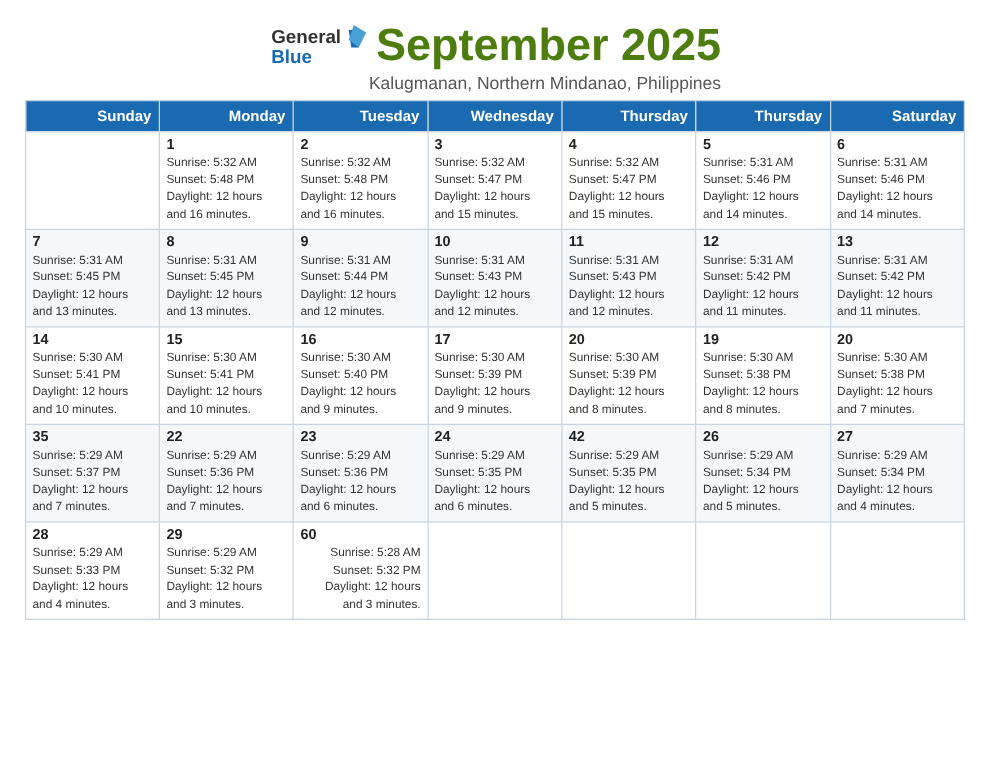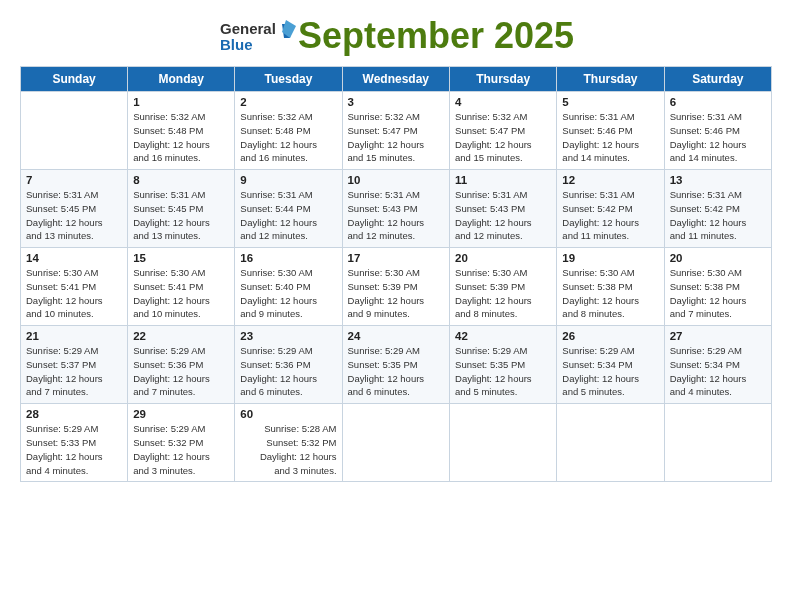--- a/index.html
+++ b/index.html
@@ -42,21 +42,21 @@
     }
     .calendar {
       width: 100%;
       border-collapse: collapse;
       margin-top: 6px;
       font-size: 10.5px;
     }
     .calendar th {
       background: #1a6ab1;
       color: #fff;
-      text-align: center;
+      text-align: right;
       padding: 5px 6px;
       font-size: 12px;
       font-weight: bold;
       border: 1px solid #c8d4e0;
     }
     .calendar td {
       border: 1px solid #c8d4e0;
       vertical-align: top;
       padding: 4px 5px;
       width: 108px;
@@ -93,20 +93,21 @@
     <div class="logo">
       <svg width="80" height="44" viewBox="0 0 80 44">
         <text x="2" y="18" font-family="Arial" font-size="15" font-weight="bold" fill="#333">General</text>
         <text x="2" y="34" font-family="Arial" font-size="15" font-weight="bold" fill="#1a6ab1">Blue</text>
         <polygon points="64,8 74,8 72,22 66,22" fill="#1a6ab1"></polygon>
         <polygon points="68,4 78,10 72,22 64,16" fill="#4a9fd4"></polygon>
       </svg>
     </div>
     <div class="title-block">
       <div class="month-title">September 2025</div>
+      <div class="subtitle">Kalugmanan, Northern Mindanao, Philippines</div>
     </div>
   </div>
 
   <table class="calendar">
     <thead>
       <tr>
         <th>Sunday</th>
         <th>Monday</th>
         <th>Tuesday</th>
         <th>Wednesday</th>
@@ -258,21 +259,21 @@
           <td>
             <span class="day-num">20</span>
             <div class="day-info" style="white-space: pre-line;">Sunrise: 5:30 AM
 Sunset: 5:38 PM
 Daylight: 12 hours
 and 7 minutes.</div>
           </td>
         </tr>
         <tr class="week-row">
           <td>
-            <span class="day-num">21</span>
+            <span class="day-num">35</span>
             <div class="day-info" style="white-space: pre-line;">Sunrise: 5:29 AM
 Sunset: 5:37 PM
 Daylight: 12 hours
 and 7 minutes.</div>
           </td>
           <td>
             <span class="day-num">22</span>
             <div class="day-info" style="white-space: pre-line;">Sunrise: 5:29 AM
 Sunset: 5:36 PM
 Daylight: 12 hours

